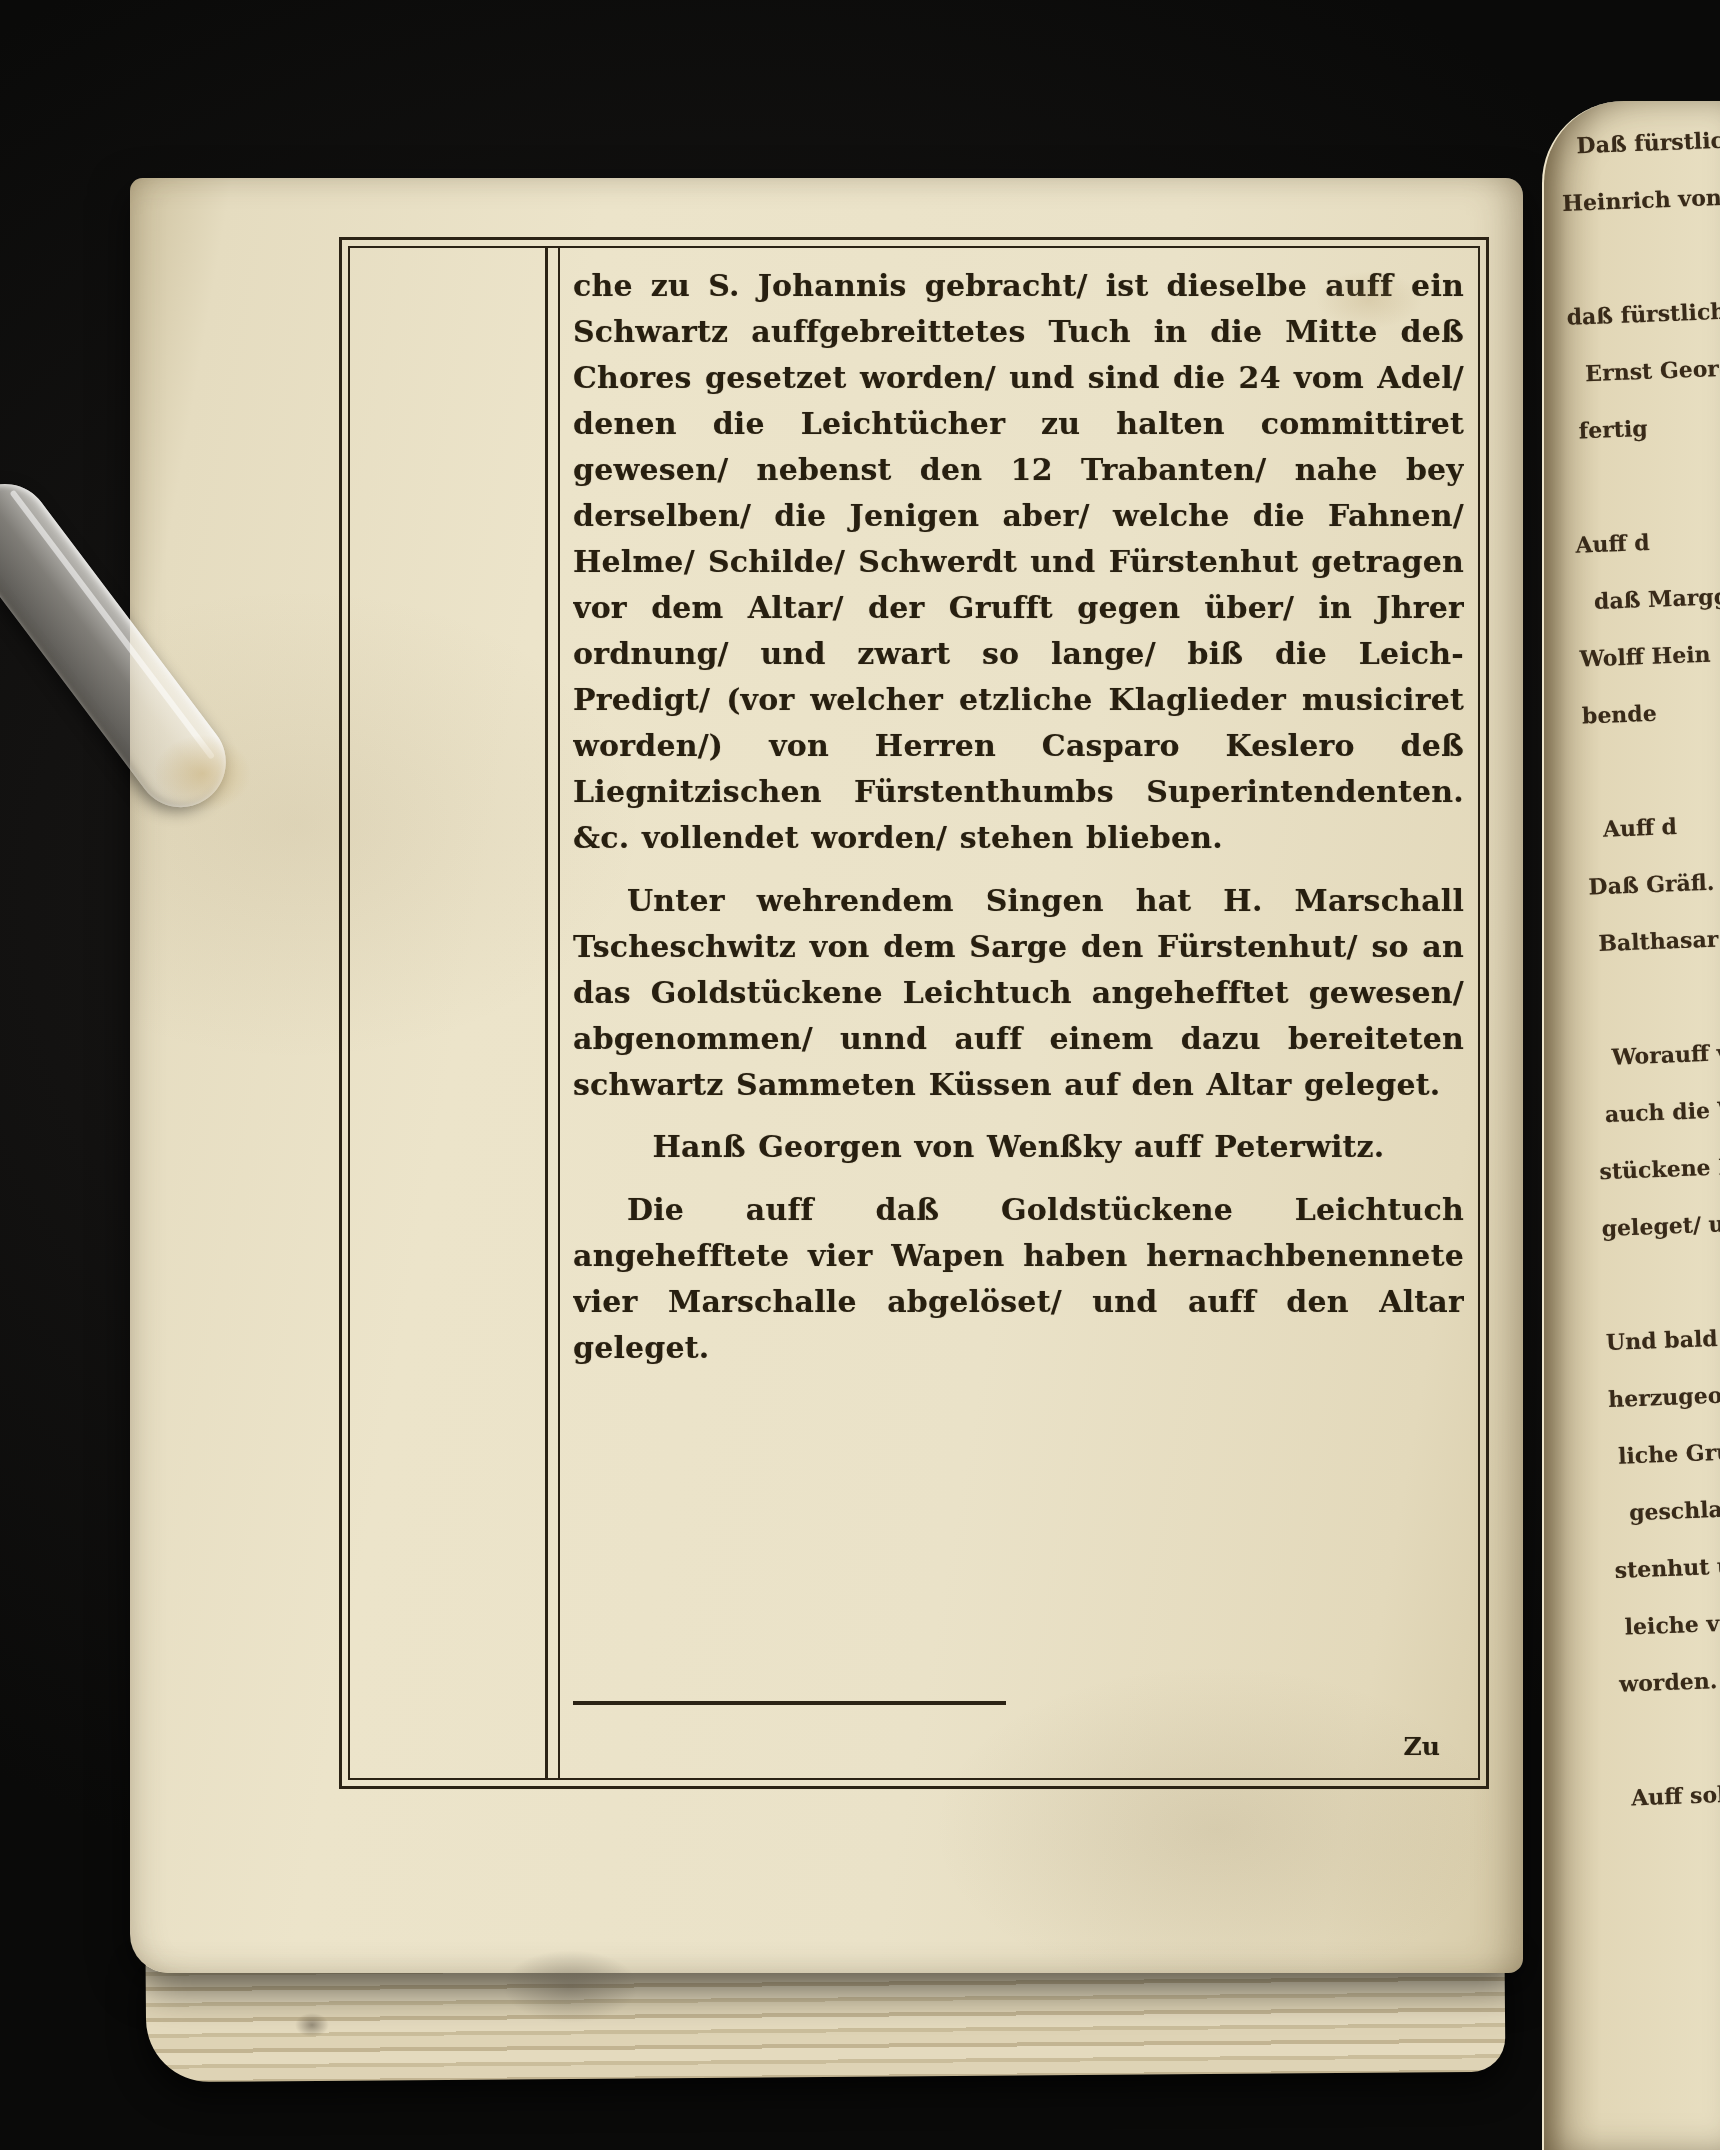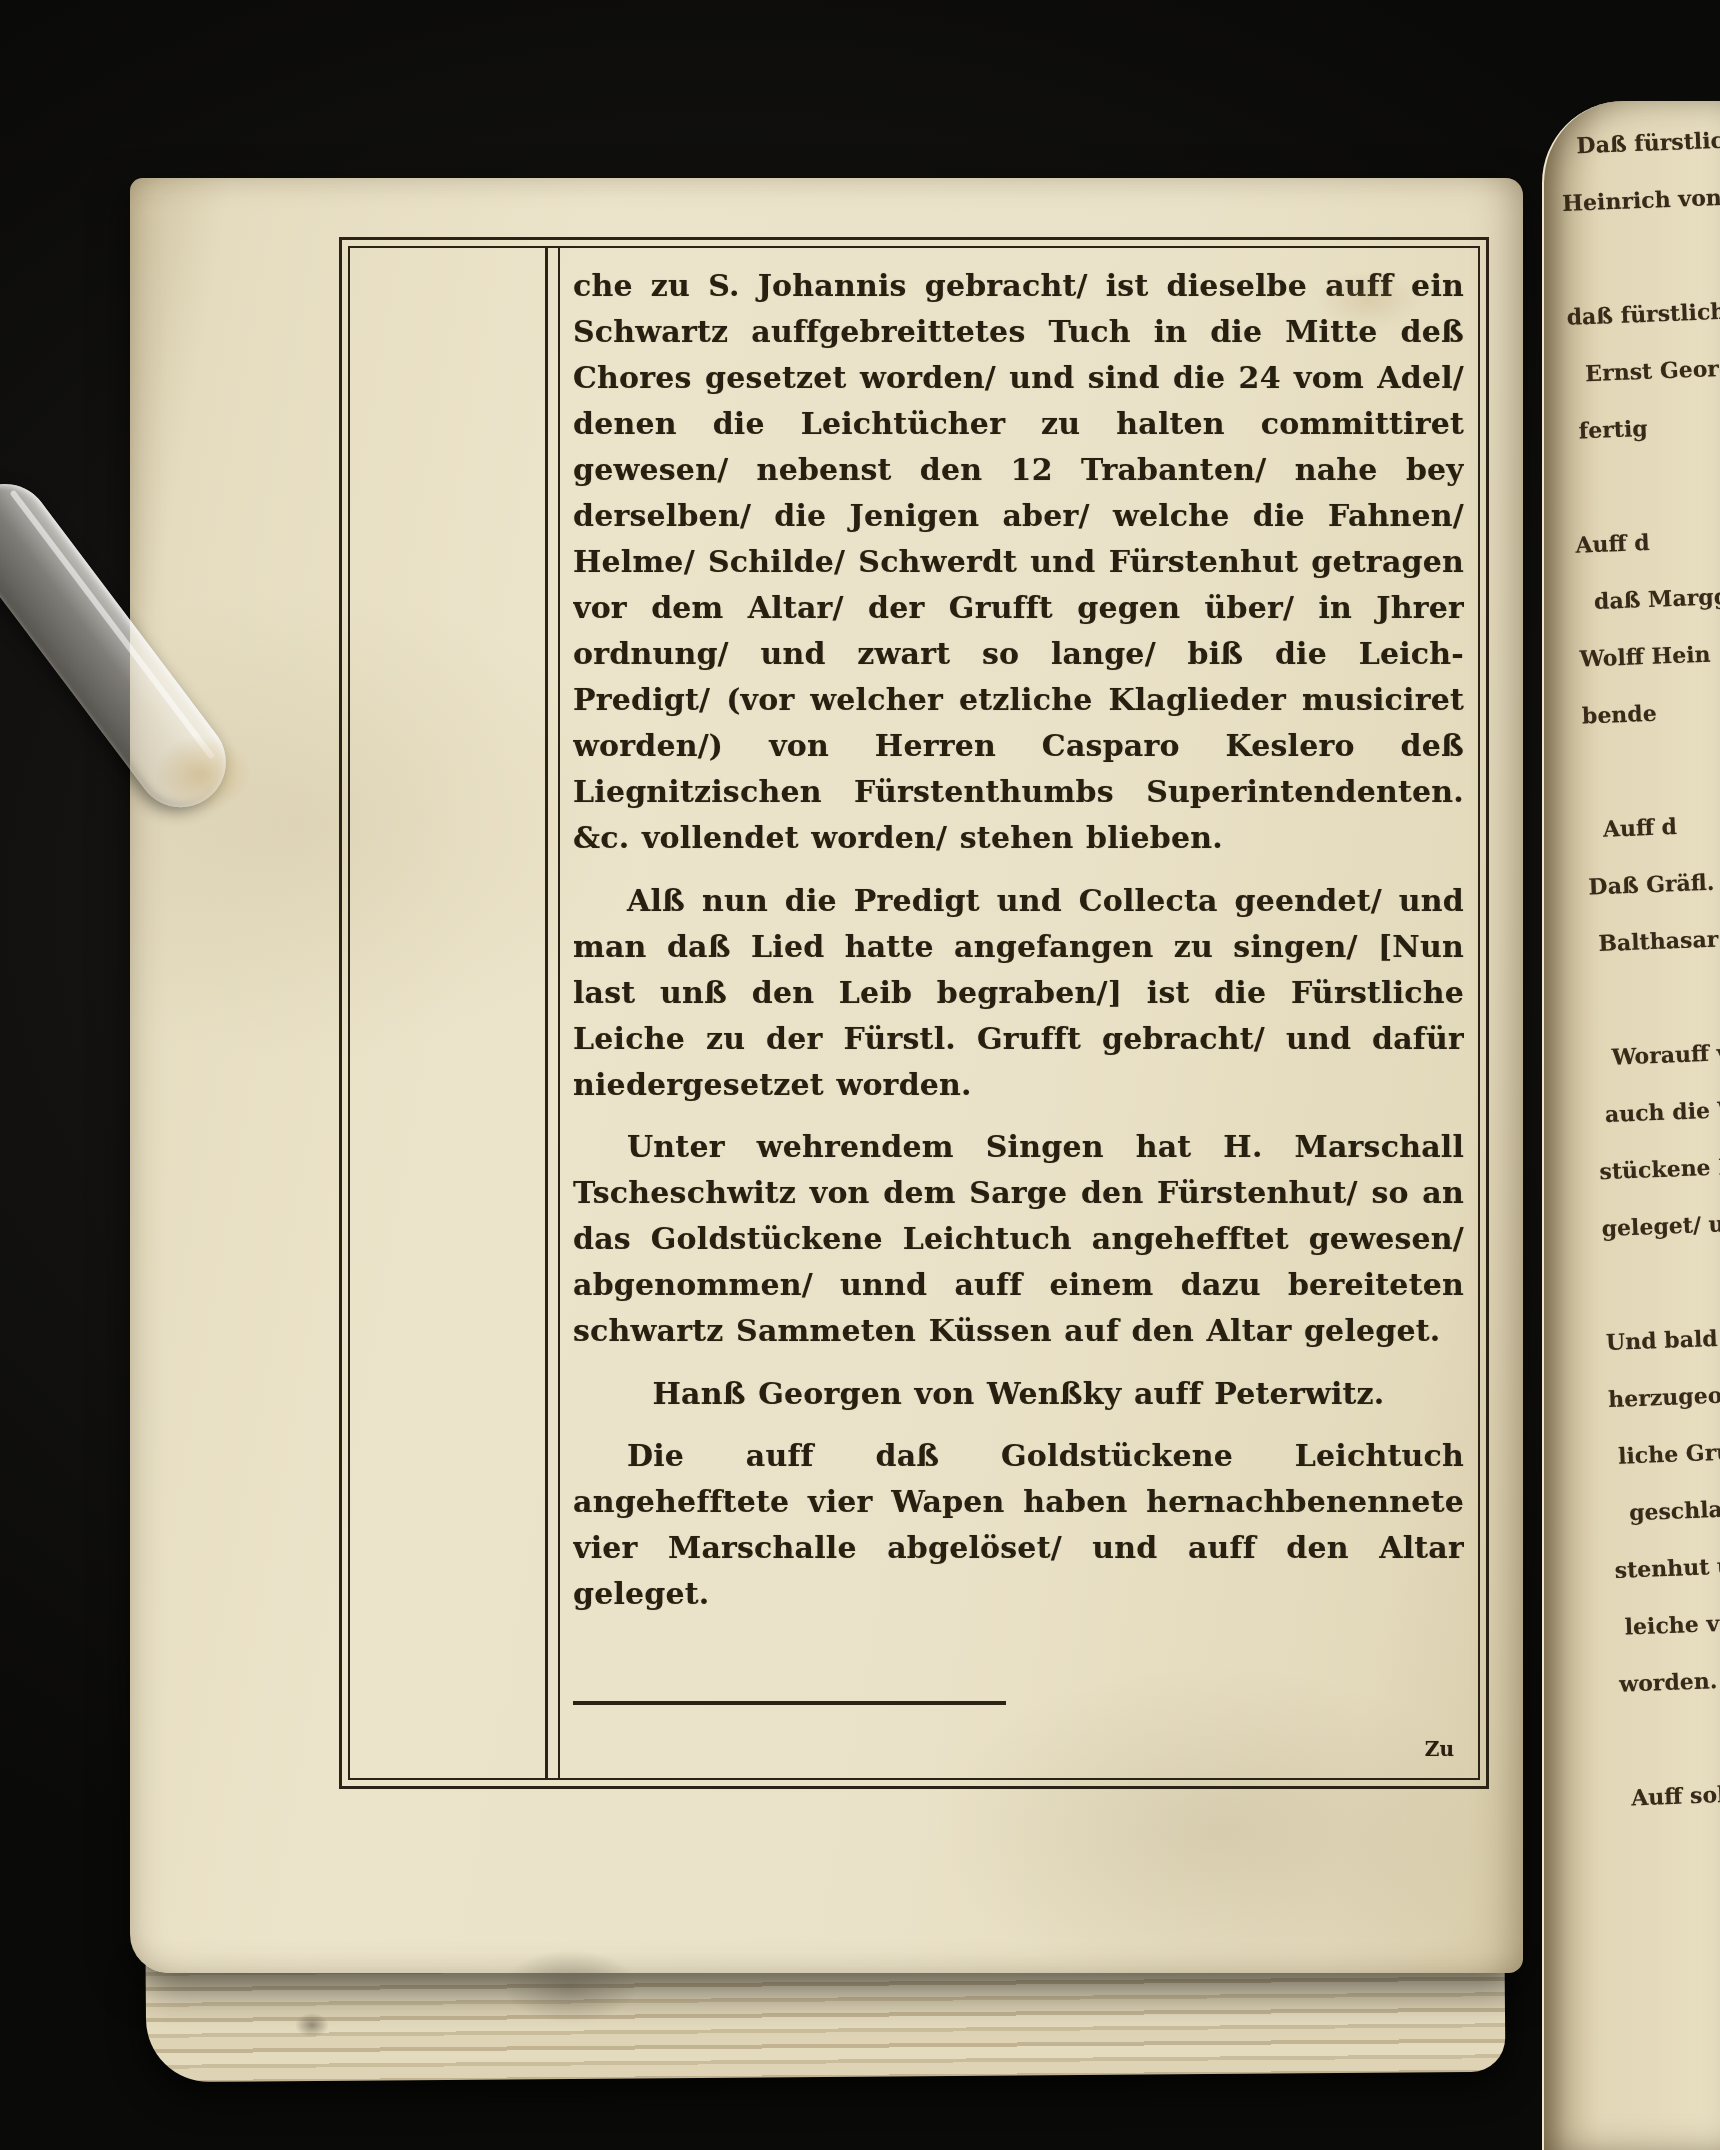--- a/index.html
+++ b/index.html
@@ -53,22 +53,22 @@
     color:#271f10; text-align:justify;
     letter-spacing:0.2px; word-spacing:1.9px;
     text-shadow: 0 0 1px rgba(42,30,10,.35);
   }
   .para.indent { text-indent:54px; }
   .para.tight  { margin-bottom:3.9px; }
   .para.center { text-align:center; text-indent:0; }
 
   .end-rule { position:absolute; left:231px; bottom:81px; width:433px; height:3.9px; background:#2b2315; }
   .catchword {
-    position:absolute; right:32px; bottom:25px;
-    font-weight:700; font-size:20px; color:#271f10;
+    position:absolute; right:46px; bottom:25px;
+    font-weight:700; font-size:25px; color:#271f10;
     text-shadow:0 0 1px rgba(42,30,10,.35);
   }
 
   
   .next-page {
     position:absolute; left:1542px; top:101px; width:179px; height:2050px;
     background: linear-gradient(90deg, #b3a480 0px, #d3c6a4 22px, #e2d7b7 58px, #e8dfc2 100%);
     border-left:2.4px solid #efe6cb;
     border-radius: 82px 0 0 0;
     box-shadow: inset 16.5px 0 36px -5.8px rgba(52,38,16,.55);
@@ -119,21 +119,20 @@
 
 <div class="page-stack"></div>
 
 <div class="main-page">
   <div class="frame">
     <div class="frame-inner"></div>
     <div class="margin-rule"></div>
 
     <div class="text-col">
       <p class="para">che zu S. Johannis gebracht/ ist dieselbe auff ein Schwartz auffgebreittetes Tuch in die Mitte deß Chores gesetzet worden/ und sind die 24 vom Adel/ denen die Leichtücher zu halten committiret gewesen/ nebenst den 12 Trabanten/ nahe bey derselben/ die Jenigen aber/ welche die Fahnen/ Helme/ Schilde/ Schwerdt und Fürstenhut getragen vor dem Altar/ der Grufft gegen über/ in Jhrer ordnung/ und zwart so lange/ biß die Leich-Predigt/ (vor welcher etzliche Klaglieder musiciret worden/) von Herren Casparo Keslero deß Liegnitzischen Fürstenthumbs Superintendenten. &amp;c. vollendet worden/ stehen blieben.</p>
-      <p class="para indent">Alß nun die Predigt und Collecta geendet/ und man daß Lied hatte angefangen zu singen/ [Nun last unß den Leib begraben/] ist die Fürstliche Leiche zu der Fürstl. Grufft gebracht/ und dafür niedergesetzet worden.</p>
       <p class="para indent">Unter wehrendem Singen hat H. Marschall Tscheschwitz von dem Sarge den Fürstenhut/ so an das Goldstückene Leichtuch angehefftet gewesen/ abgenommen/ unnd auff einem dazu bereiteten schwartz Sammeten Küssen auf den Altar geleget.</p>
       <p class="para center">Hanß Georgen von Wenßky auff Peterwitz.</p>
       <p class="para indent">Die auff daß Goldstückene Leichtuch angehefftete vier Wapen haben hernachbenennete vier Marschalle abgelöset/ und auff den Altar geleget.</p>
     </div>
 
     <div class="end-rule"></div>
     <div class="catchword">Zu</div>
   </div>
 </div>
 

